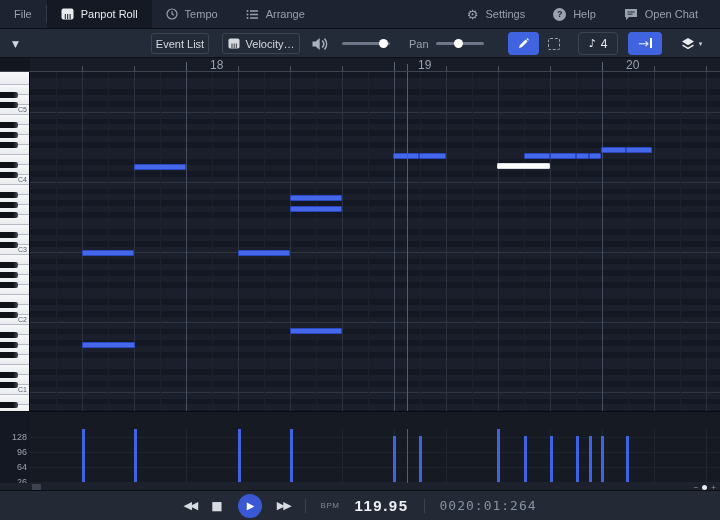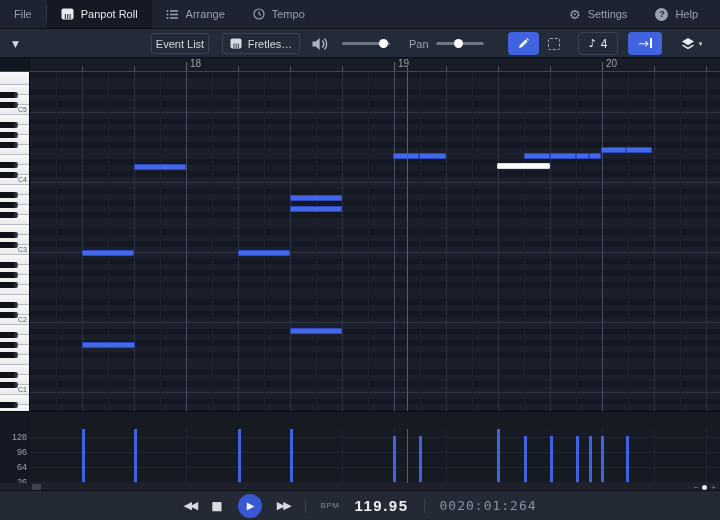--- a/index.html
+++ b/index.html
@@ -41,21 +41,21 @@
   .goto-bar{display:inline-block;width:2px;height:10px;background:#fff;margin-left:1px;}
   .layers-btn{left:671px;width:40px;gap:3px;}
 
   
   .ruler{position:absolute;left:30px;top:58px;width:690px;height:14px;background:#171c26;
          border-bottom:1px solid #3d4452;overflow:hidden;}
   .ruler-corner{position:absolute;left:0;top:58px;width:30px;height:14px;background:#12161f;
                 border-bottom:1px solid #3d4452;}
   .rtick{position:absolute;bottom:0;width:1px;height:5px;background:#4a5262;}
   .rtickm{position:absolute;bottom:0;width:1px;height:9px;background:#5c6478;}
-  .rlabel{position:absolute;top:0px;font-size:10px;color:#9aa2b2;}
+  .rlabel{position:absolute;top:0px;font-size:12px;color:#9aa2b2;margin-left:20px;}
   .rplay{position:absolute;bottom:0;width:1px;height:7px;background:#b53542;}
 
   
   .keyboard{position:absolute;left:0;top:72px;width:30px;height:339px;background:#0e1117;
             overflow:hidden;border-right:1px solid #05070b;}
   .wkey{position:absolute;left:0;width:29px;background:linear-gradient(#f7f8f9,#e9ebee);
         border-bottom:1px solid #b6bbc3;}
   .klabel{position:absolute;right:2px;top:1px;font-size:7px;color:#5a616c;}
   .bkey{position:absolute;left:0;width:18px;height:6px;border-radius:0 2px 2px 0;z-index:2;
         background:linear-gradient(90deg,#0e1117 72%,#4a505c);}
@@ -122,65 +122,74 @@
       <span class="icon">
         <svg width="13" height="12" viewBox="0 0 13 12">
             <rect x="0.5" y="0.5" width="12" height="11" rx="2" fill="#e9ebef"></rect>
             <path d="M4.3 6 V11 M6.7 6 V11 M9.1 6 V11" stroke="#141923" stroke-width="1"></path>
           </svg>
       </span>
       <span>Panpot Roll</span>
     </div>
     <div class="tb-item">
       <span class="icon">
+        <svg width="12" height="12" viewBox="0 0 12 12">
+            <circle cx="6" cy="6" r="5" fill="none" stroke="#99a1ae" stroke-width="1.2"></circle>
+            <path d="M6 3.2 V6 L8 7.3" stroke="#99a1ae" stroke-width="1.2" fill="none"></path>
+          </svg>
+      </span>
+      <span>Tempo</span>
+    </div>
+    <div class="tb-item">
+      <span class="icon">
         <svg width="13" height="11" viewBox="0 0 13 11">
             <circle cx="1.5" cy="2" r="1" fill="#99a1ae"></circle>
             <circle cx="1.5" cy="5.5" r="1" fill="#99a1ae"></circle>
             <circle cx="1.5" cy="9" r="1" fill="#99a1ae"></circle>
             <path d="M4 2 H12 M4 5.5 H12 M4 9 H12" stroke="#99a1ae" stroke-width="1.4"></path>
           </svg>
       </span>
       <span>Arrange</span>
     </div>
-    <div class="tb-item">
-      <span class="icon">
-        <svg width="12" height="12" viewBox="0 0 12 12">
-            <circle cx="6" cy="6" r="5" fill="none" stroke="#99a1ae" stroke-width="1.2"></circle>
-            <path d="M6 3.2 V6 L8 7.3" stroke="#99a1ae" stroke-width="1.2" fill="none"></path>
-          </svg>
-      </span>
-      <span>Tempo</span>
-    </div>
     <div class="tb-right">
       <div class="tb-item">
         <span class="icon glyph" style="font-size:13px;color:#9aa2af;">⚙</span>
         <span>Settings</span>
       </div>
       <div class="tb-item">
         <span class="help-circle">?</span>
         <span>Help</span>
       </div>
+      <div class="tb-item">
+        <span class="icon">
+          <svg width="14" height="12" viewBox="0 0 14 12">
+              <path d="M1 1 h12 v8 h-8 l-3 3 v-3 h-1 Z" fill="#9aa2af"></path>
+              <path d="M3.5 4 H10.5 M3.5 6.2 H8.5" stroke="#242b38" stroke-width="1"></path>
+            </svg>
+        </span>
+        <span>Open Chat</span>
+      </div>
     </div>
   </div>
 
   <div class="toolbar2">
     <div class="t2 inst-chevron">
       <span class="glyph">▼</span>
     </div>
     <div class="t2 btn btn-event">
       <span>Event List</span>
     </div>
     <div class="t2 btn btn-track">
       <span class="icon">
         <svg width="12" height="11" viewBox="0 0 13 12">
             <rect x="0.5" y="0.5" width="12" height="11" rx="2" fill="#d6dade"></rect>
             <path d="M4.3 6 V11 M6.7 6 V11 M9.1 6 V11" stroke="#242b38" stroke-width="1"></path>
           </svg>
       </span>
-      <span>Fretles…</span>
+      <span>Velocity…</span>
     </div>
     <div class="t2 spk">
       <span class="icon">
         <svg width="18" height="14" viewBox="0 0 18 14">
             <path d="M1.5 4.5 h3.2 l4-3.5 v12 l-4-3.5 H1.5 Z" fill="#aab1bd"></path>
             <path d="M11.5 4 a4.5 4.5 0 0 1 0 6 M13.8 2 a8 8 0 0 1 0 10" stroke="#aab1bd" fill="none" stroke-width="1.5" stroke-linecap="round"></path>
           </svg>
       </span>
     </div>
     <div class="slider" style="left:342px;width:48px;">

